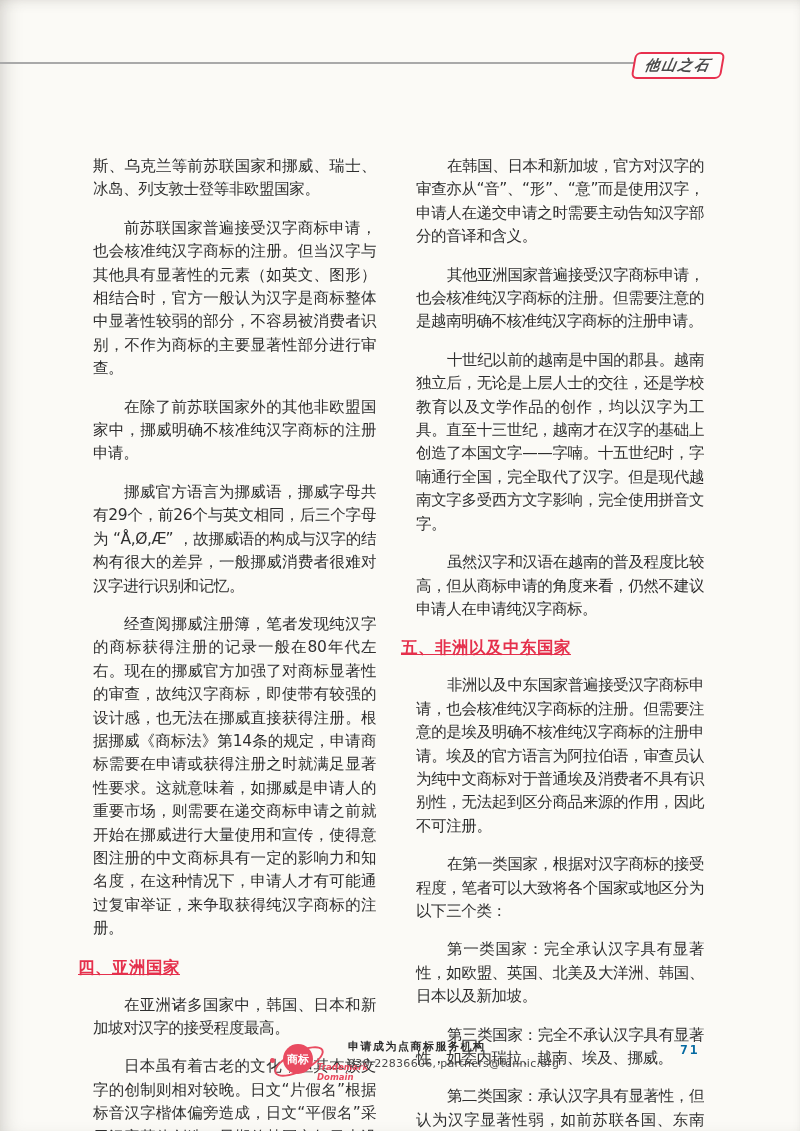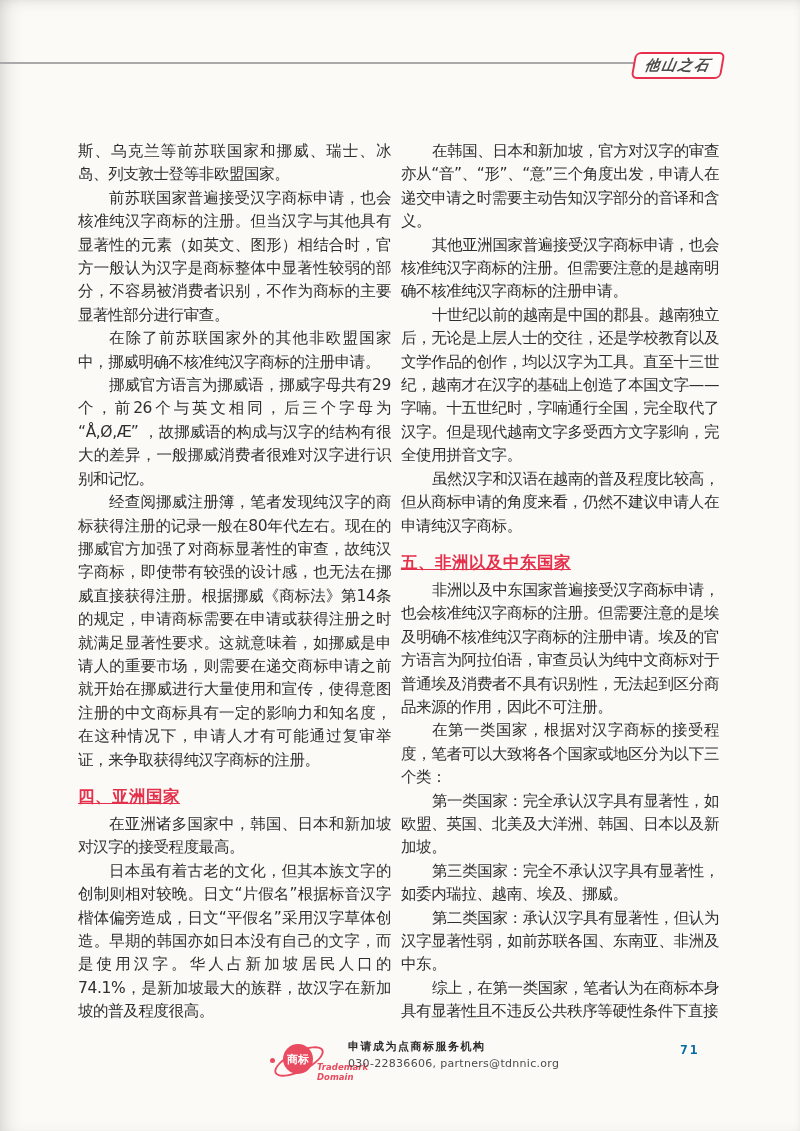--- a/index.html
+++ b/index.html
@@ -35,21 +35,21 @@
     font-style:italic;font-weight:bold;white-space:nowrap;
   }
   
   .col{
     position:absolute;top:140px;
     font-size:15.5px;line-height:23.4px;letter-spacing:-0.4px;
     text-align:justify;
   }
   .col-left{left:78px;width:313px;}
   .col-right{left:401px;width:318px;}
-  .col p.para{margin:0;}
+  .col p.para{margin:15px;}
   .col p.indent{text-indent:2em;}
   .col h3.sec-heading{
     margin:13px 0 5px 0;
     font-size:16.5px;line-height:23px;
     color:#e5304c;font-weight:bold;letter-spacing:0.5px;
     text-align:left;
     text-decoration:underline;
   }
   
   .footer{position:absolute;left:0;top:1036px;width:800px;height:70px;}
@@ -101,21 +101,21 @@
       <p class="para">斯、乌克兰等前苏联国家和挪威、瑞士、冰岛、列支敦士登等非欧盟国家。</p>
       <p class="para indent">前苏联国家普遍接受汉字商标申请，也会核准纯汉字商标的注册。但当汉字与其他具有显著性的元素（如英文、图形）相结合时，官方一般认为汉字是商标整体中显著性较弱的部分，不容易被消费者识别，不作为商标的主要显著性部分进行审查。</p>
       <p class="para indent">在除了前苏联国家外的其他非欧盟国家中，挪威明确不核准纯汉字商标的注册申请。</p>
       <p class="para indent">挪威官方语言为挪威语，挪威字母共有29个，前26个与英文相同，后三个字母为 “Å,Ø,Æ” ，故挪威语的构成与汉字的结构有很大的差异，一般挪威消费者很难对汉字进行识别和记忆。</p>
       <p class="para indent">经查阅挪威注册簿，笔者发现纯汉字的商标获得注册的记录一般在80年代左右。现在的挪威官方加强了对商标显著性的审查，故纯汉字商标，即使带有较强的设计感，也无法在挪威直接获得注册。根据挪威《商标法》第14条的规定，申请商标需要在申请或获得注册之时就满足显著性要求。这就意味着，如挪威是申请人的重要市场，则需要在递交商标申请之前就开始在挪威进行大量使用和宣传，使得意图注册的中文商标具有一定的影响力和知名度，在这种情况下，申请人才有可能通过复审举证，来争取获得纯汉字商标的注册。</p>
       <h3 class="sec-heading">四、亚洲国家</h3>
       <p class="para indent">在亚洲诸多国家中，韩国、日本和新加坡对汉字的接受程度最高。</p>
       <p class="para indent">日本虽有着古老的文化，但其本族文字的创制则相对较晚。日文“片假名”根据标音汉字楷体偏旁造成，日文“平假名”采用汉字草体创造。早期的韩国亦如日本没有自己的文字，而是使用汉字。华人占新加坡居民人口的 74.1%，是新加坡最大的族群，故汉字在新加坡的普及程度很高。</p>
     </div>
   <div class="col col-right">
-      <p class="para indent">在韩国、日本和新加坡，官方对汉字的审查亦从“音”、“形”、“意”三个角度出发，申请人在递交申请之时需要主动告知汉字部分的音译和含义。</p>
+      <p class="para indent">在韩国、日本和新加坡，官方对汉字的审查亦从“音”、“形”、“意”而是使用汉字，申请人在递交申请之时需要主动告知汉字部分的音译和含义。</p>
       <p class="para indent">其他亚洲国家普遍接受汉字商标申请，也会核准纯汉字商标的注册。但需要注意的是越南明确不核准纯汉字商标的注册申请。</p>
       <p class="para indent">十世纪以前的越南是中国的郡县。越南独立后，无论是上层人士的交往，还是学校教育以及文学作品的创作，均以汉字为工具。直至十三世纪，越南才在汉字的基础上创造了本国文字——字喃。十五世纪时，字喃通行全国，完全取代了汉字。但是现代越南文字多受西方文字影响，完全使用拼音文字。</p>
       <p class="para indent">虽然汉字和汉语在越南的普及程度比较高，但从商标申请的角度来看，仍然不建议申请人在申请纯汉字商标。</p>
       <h3 class="sec-heading">五、非洲以及中东国家</h3>
       <p class="para indent">非洲以及中东国家普遍接受汉字商标申请，也会核准纯汉字商标的注册。但需要注意的是埃及明确不核准纯汉字商标的注册申请。埃及的官方语言为阿拉伯语，审查员认为纯中文商标对于普通埃及消费者不具有识别性，无法起到区分商品来源的作用，因此不可注册。</p>
       <p class="para indent">在第一类国家，根据对汉字商标的接受程度，笔者可以大致将各个国家或地区分为以下三个类：</p>
       <p class="para indent">第一类国家：完全承认汉字具有显著性，如欧盟、英国、北美及大洋洲、韩国、日本以及新加坡。</p>
       <p class="para indent">第三类国家：完全不承认汉字具有显著性，如委内瑞拉、越南、埃及、挪威。</p>
       <p class="para indent">第二类国家：承认汉字具有显著性，但认为汉字显著性弱，如前苏联各国、东南亚、非洲及中东。</p>
       <p class="para indent">综上，在第一类国家，笔者认为在商标本身具有显著性且不违反公共秩序等硬性条件下直接</p>

